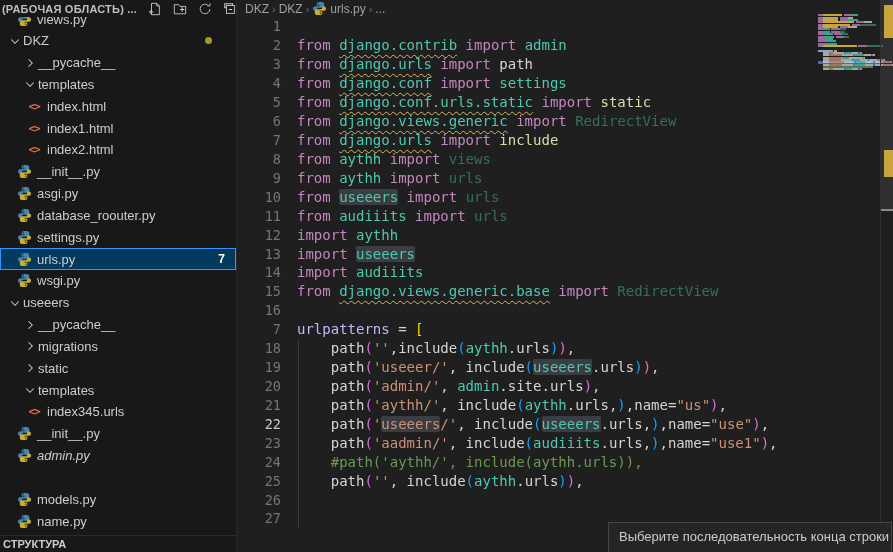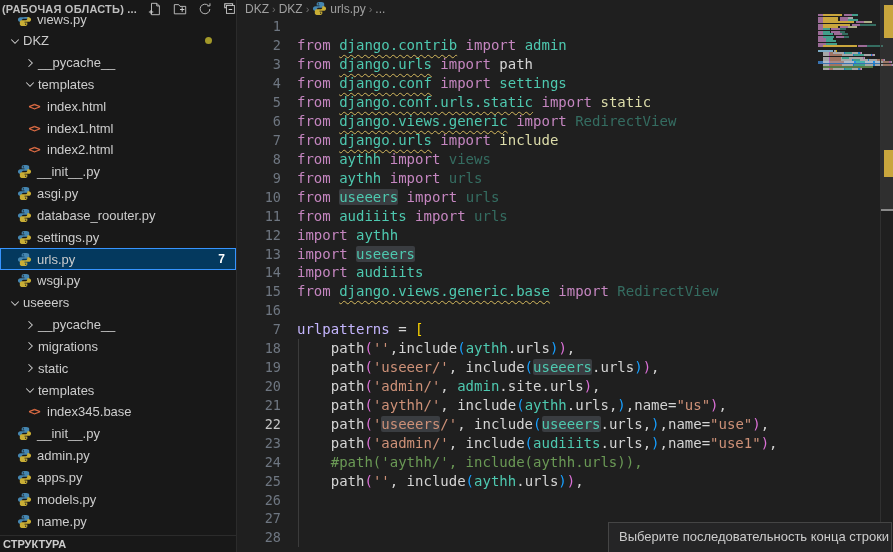--- a/index.html
+++ b/index.html
@@ -230,51 +230,41 @@
               <path d="M3 6l5 5 5-5" stroke="#CCCCCC" stroke-width="1.4" fill="none"></path>
             </svg>
           </span>
           <span class="label">templates</span>
         </div>
         <div class="row" style="top: 400.94px;">
           <span style="display: inline-block; width: 26px;"></span>
           <span class="ficon">
             <span class="html-glyph">&lt;&gt;</span>
           </span>
-          <span class="label">index345.base</span>
+          <span class="label">index345.urls</span>
         </div>
         <div class="row" style="top: 422.77px;">
           <span style="display: inline-block; width: 16px;"></span>
           <span class="ficon">
             <svg width="15" height="15" viewBox="0 0 16 16">
               <path fill="#4586B0" d="M7.9 1c-1.9 0-2.9.8-2.9 2v1.8h3v.7H3.6C2.1 5.5 1 6.5 1 8s1.1 2.5 2.6 2.5H5V9.1c0-1.3 1.1-2 2.4-2h3.2c1.1 0 2.4-.7 2.4-1.9V3c0-1.2-1.2-2-3.1-2H7.9zM6.8 2.3a.75.75 0 1 1 0 1.5.75.75 0 0 1 0-1.5z"></path>
               <path fill="#C9AE35" d="M8.1 15c1.9 0 2.9-.8 2.9-2v-1.8H8v-.7h4.4C13.9 10.5 15 9.5 15 8s-1.1-2.5-2.6-2.5H11v1.4c0 1.3-1.1 2-2.4 2H5.4C4.3 8.9 3 9.6 3 10.8V13c0 1.2 1.2 2 3.1 2h2zm1.1-1.3a.75.75 0 1 1 0-1.5.75.75 0 0 1 0 1.5z"></path>
             </svg>
           </span>
           <span class="label">__init__.py</span>
         </div>
-        <div class="row" style="top: 444.6px;">
+        <div class="row" style="top: 444.6px; font-style: italic;">
           <span style="display: inline-block; width: 16px;"></span>
           <span class="ficon">
             <svg width="15" height="15" viewBox="0 0 16 16">
               <path fill="#4586B0" d="M7.9 1c-1.9 0-2.9.8-2.9 2v1.8h3v.7H3.6C2.1 5.5 1 6.5 1 8s1.1 2.5 2.6 2.5H5V9.1c0-1.3 1.1-2 2.4-2h3.2c1.1 0 2.4-.7 2.4-1.9V3c0-1.2-1.2-2-3.1-2H7.9zM6.8 2.3a.75.75 0 1 1 0 1.5.75.75 0 0 1 0-1.5z"></path>
               <path fill="#C9AE35" d="M8.1 15c1.9 0 2.9-.8 2.9-2v-1.8H8v-.7h4.4C13.9 10.5 15 9.5 15 8s-1.1-2.5-2.6-2.5H11v1.4c0 1.3-1.1 2-2.4 2H5.4C4.3 8.9 3 9.6 3 10.8V13c0 1.2 1.2 2 3.1 2h2zm1.1-1.3a.75.75 0 1 1 0-1.5.75.75 0 0 1 0 1.5z"></path>
             </svg>
           </span>
           <span class="label">admin.py</span>
-        </div>
-        <div class="row" style="top: 466.43px;">
-          <span style="display: inline-block; width: 16px;"></span>
-          <span class="ficon">
-            <svg width="15" height="15" viewBox="0 0 16 16">
-              <path fill="#4586B0" d="M7.9 1c-1.9 0-2.9.8-2.9 2v1.8h3v.7H3.6C2.1 5.5 1 6.5 1 8s1.1 2.5 2.6 2.5H5V9.1c0-1.3 1.1-2 2.4-2h3.2c1.1 0 2.4-.7 2.4-1.9V3c0-1.2-1.2-2-3.1-2H7.9zM6.8 2.3a.75.75 0 1 1 0 1.5.75.75 0 0 1 0-1.5z"></path>
-              <path fill="#C9AE35" d="M8.1 15c1.9 0 2.9-.8 2.9-2v-1.8H8v-.7h4.4C13.9 10.5 15 9.5 15 8s-1.1-2.5-2.6-2.5H11v1.4c0 1.3-1.1 2-2.4 2H5.4C4.3 8.9 3 9.6 3 10.8V13c0 1.2 1.2 2 3.1 2h2zm1.1-1.3a.75.75 0 1 1 0-1.5.75.75 0 0 1 0 1.5z"></path>
-            </svg>
-          </span>
-          <span class="label">apps.py</span>
         </div>
         <div class="row" style="top: 488.26px;">
           <span style="display: inline-block; width: 16px;"></span>
           <span class="ficon">
             <svg width="15" height="15" viewBox="0 0 16 16">
               <path fill="#4586B0" d="M7.9 1c-1.9 0-2.9.8-2.9 2v1.8h3v.7H3.6C2.1 5.5 1 6.5 1 8s1.1 2.5 2.6 2.5H5V9.1c0-1.3 1.1-2 2.4-2h3.2c1.1 0 2.4-.7 2.4-1.9V3c0-1.2-1.2-2-3.1-2H7.9zM6.8 2.3a.75.75 0 1 1 0 1.5.75.75 0 0 1 0-1.5z"></path>
               <path fill="#C9AE35" d="M8.1 15c1.9 0 2.9-.8 2.9-2v-1.8H8v-.7h4.4C13.9 10.5 15 9.5 15 8s-1.1-2.5-2.6-2.5H11v1.4c0 1.3-1.1 2-2.4 2H5.4C4.3 8.9 3 9.6 3 10.8V13c0 1.2 1.2 2 3.1 2h2zm1.1-1.3a.75.75 0 1 1 0-1.5.75.75 0 0 1 0 1.5z"></path>
             </svg>
           </span>
           <span class="label">models.py</span>
@@ -370,21 +360,20 @@
         <div class="code-line"><span class="num">18</span><span class="src"><span class="tok" style="color: rgb(212, 212, 212);">    path</span><span class="tok" style="color: rgb(218, 112, 214);">(</span><span class="tok" style="color: rgb(206, 145, 120);">''</span><span class="tok" style="color: rgb(212, 212, 212);">,</span><span class="tok" style="color: rgb(212, 212, 212);">include</span><span class="tok" style="color: rgb(23, 159, 255);">(</span><span class="tok" style="color: rgb(78, 201, 176);">aythh</span><span class="tok" style="color: rgb(212, 212, 212);">.urls</span><span class="tok" style="color: rgb(23, 159, 255);">)</span><span class="tok" style="color: rgb(218, 112, 214);">)</span><span class="tok" style="color: rgb(212, 212, 212);">,</span></span><span class="guide"></span></div>
         <div class="code-line"><span class="num">19</span><span class="src"><span class="tok" style="color: rgb(212, 212, 212);">    path</span><span class="tok" style="color: rgb(218, 112, 214);">(</span><span class="tok" style="color: rgb(206, 145, 120);">'useeer/'</span><span class="tok" style="color: rgb(212, 212, 212);">, </span><span class="tok" style="color: rgb(212, 212, 212);">include</span><span class="tok" style="color: rgb(23, 159, 255);">(</span><span class="tok hl" style="color: rgb(78, 201, 176);">useeers</span><span class="tok" style="color: rgb(212, 212, 212);">.urls</span><span class="tok" style="color: rgb(23, 159, 255);">)</span><span class="tok" style="color: rgb(218, 112, 214);">)</span><span class="tok" style="color: rgb(212, 212, 212);">,</span></span><span class="guide"></span></div>
         <div class="code-line"><span class="num">20</span><span class="src"><span class="tok" style="color: rgb(212, 212, 212);">    path</span><span class="tok" style="color: rgb(218, 112, 214);">(</span><span class="tok" style="color: rgb(206, 145, 120);">'admin/'</span><span class="tok" style="color: rgb(212, 212, 212);">, </span><span class="tok" style="color: rgb(78, 201, 176);">admin</span><span class="tok" style="color: rgb(212, 212, 212);">.site.urls</span><span class="tok" style="color: rgb(218, 112, 214);">)</span><span class="tok" style="color: rgb(212, 212, 212);">,</span></span><span class="guide"></span></div>
         <div class="code-line"><span class="num">21</span><span class="src"><span class="tok" style="color: rgb(212, 212, 212);">    path</span><span class="tok" style="color: rgb(218, 112, 214);">(</span><span class="tok" style="color: rgb(206, 145, 120);">'aythh/'</span><span class="tok" style="color: rgb(212, 212, 212);">, </span><span class="tok" style="color: rgb(212, 212, 212);">include</span><span class="tok" style="color: rgb(23, 159, 255);">(</span><span class="tok" style="color: rgb(78, 201, 176);">aythh</span><span class="tok" style="color: rgb(212, 212, 212);">.urls,</span><span class="tok" style="color: rgb(23, 159, 255);">)</span><span class="tok" style="color: rgb(212, 212, 212);">,name=</span><span class="tok" style="color: rgb(206, 145, 120);">"us"</span><span class="tok" style="color: rgb(218, 112, 214);">)</span><span class="tok" style="color: rgb(212, 212, 212);">,</span></span><span class="guide"></span></div>
         <div class="code-line current"><span class="num">22</span><span class="src"><span class="tok" style="color: rgb(212, 212, 212);">    path</span><span class="tok" style="color: rgb(218, 112, 214);">(</span><span class="tok" style="color: rgb(206, 145, 120);">'</span><span class="tok hl" style="color: rgb(206, 145, 120);">useeers</span><span class="tok" style="color: rgb(206, 145, 120);">/'</span><span class="tok" style="color: rgb(212, 212, 212);">, </span><span class="tok" style="color: rgb(212, 212, 212);">include</span><span class="tok" style="color: rgb(23, 159, 255);">(</span><span class="tok hl" style="color: rgb(78, 201, 176);">useeers</span><span class="tok" style="color: rgb(212, 212, 212);">.urls,</span><span class="tok" style="color: rgb(23, 159, 255);">)</span><span class="tok" style="color: rgb(212, 212, 212);">,name=</span><span class="tok" style="color: rgb(206, 145, 120);">"use"</span><span class="tok" style="color: rgb(218, 112, 214);">)</span><span class="tok" style="color: rgb(212, 212, 212);">,</span></span><span class="guide"></span></div>
         <div class="code-line"><span class="num">23</span><span class="src"><span class="tok" style="color: rgb(212, 212, 212);">    path</span><span class="tok" style="color: rgb(218, 112, 214);">(</span><span class="tok" style="color: rgb(206, 145, 120);">'aadmin/'</span><span class="tok" style="color: rgb(212, 212, 212);">, </span><span class="tok" style="color: rgb(212, 212, 212);">include</span><span class="tok" style="color: rgb(23, 159, 255);">(</span><span class="tok" style="color: rgb(78, 201, 176);">audiiits</span><span class="tok" style="color: rgb(212, 212, 212);">.urls,</span><span class="tok" style="color: rgb(23, 159, 255);">)</span><span class="tok" style="color: rgb(212, 212, 212);">,name=</span><span class="tok" style="color: rgb(206, 145, 120);">"use1"</span><span class="tok" style="color: rgb(218, 112, 214);">)</span><span class="tok" style="color: rgb(212, 212, 212);">,</span></span><span class="guide"></span></div>
         <div class="code-line"><span class="num">24</span><span class="src"><span class="tok" style="color: rgb(106, 153, 85);">    #path('aythh/', include(aythh.urls)),</span></span><span class="guide"></span></div>
         <div class="code-line"><span class="num">25</span><span class="src"><span class="tok" style="color: rgb(212, 212, 212);">    path</span><span class="tok" style="color: rgb(218, 112, 214);">(</span><span class="tok" style="color: rgb(206, 145, 120);">''</span><span class="tok" style="color: rgb(212, 212, 212);">, </span><span class="tok" style="color: rgb(212, 212, 212);">include</span><span class="tok" style="color: rgb(23, 159, 255);">(</span><span class="tok" style="color: rgb(78, 201, 176);">aythh</span><span class="tok" style="color: rgb(212, 212, 212);">.urls</span><span class="tok" style="color: rgb(23, 159, 255);">)</span><span class="tok" style="color: rgb(218, 112, 214);">)</span><span class="tok" style="color: rgb(212, 212, 212);">,</span></span><span class="guide"></span></div>
         <div class="code-line"><span class="num">26</span><span class="src"></span><span class="guide"></span></div>
         <div class="code-line"><span class="num">27</span><span class="src"></span><span class="guide"></span></div>
-        <div class="code-line"><span class="num">28</span><span class="src"></span><span class="guide"></span></div>
       </div>
     <div id="minimap">
         <div id="mm-blueline" style="top: 48.85px; background: rgb(56, 114, 176);"></div>
         <div class="mm-row" style="top: 2.35px;">
           <span class="mm-seg" style="width: 5.4px; background: rgb(197, 134, 192); opacity: 0.75;"></span>
           <span class="mm-seg" style="width: 18.9px; background: rgb(201, 166, 61); opacity: 1;"></span>
           <span class="mm-seg" style="width: 1.35px;"></span>
           <span class="mm-seg" style="width: 8.1px; background: rgb(197, 134, 192); opacity: 0.75;"></span>
           <span class="mm-seg" style="width: 6.75px; background: rgb(78, 201, 176); opacity: 0.75;"></span>
         </div>

